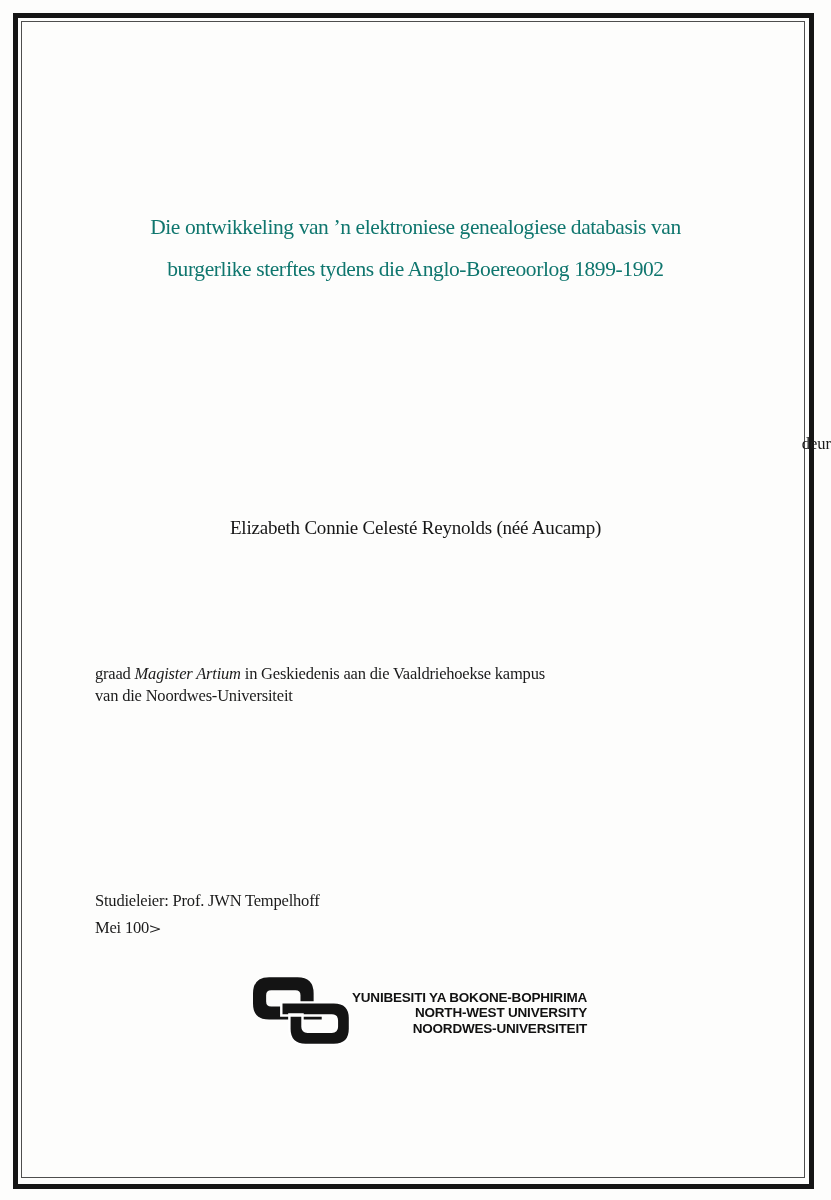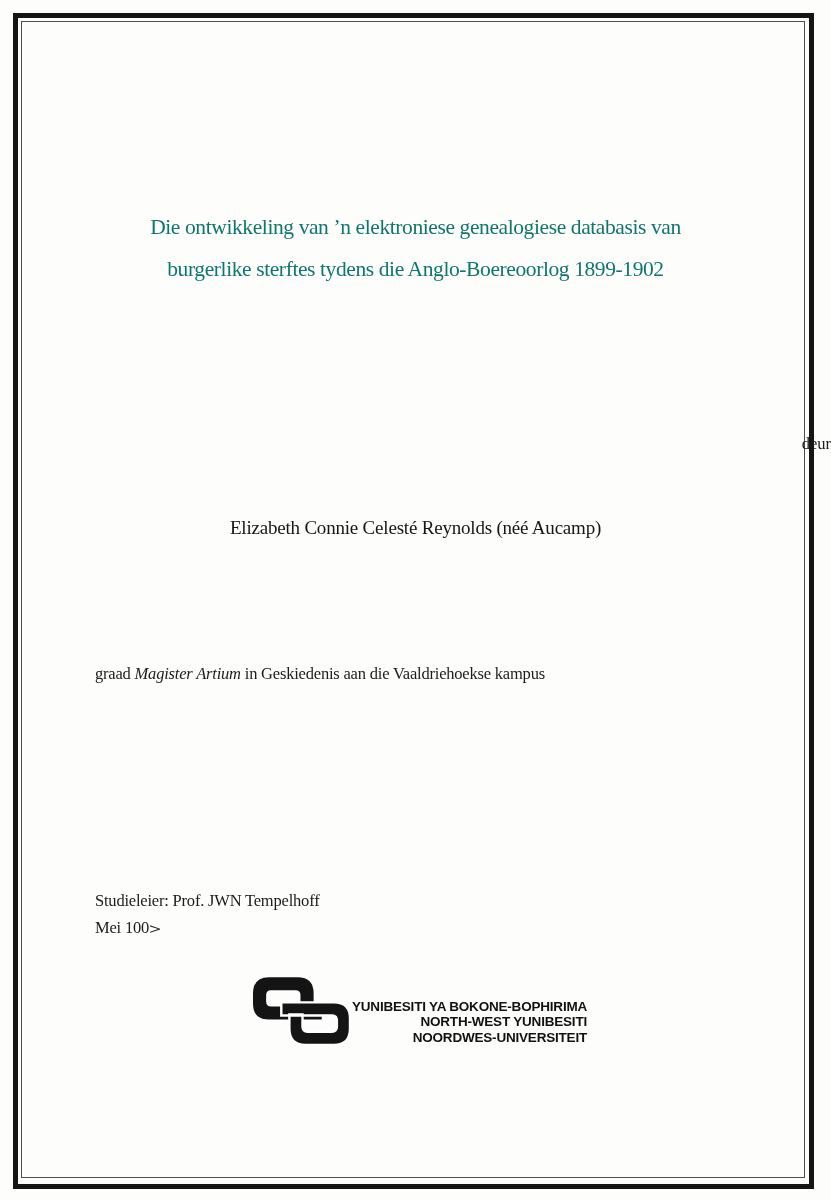--- a/index.html
+++ b/index.html
@@ -43,21 +43,21 @@
   .supervisor-block{
     position:absolute;left:95px;top:887px;
     font-size:16.5px;line-height:27px;letter-spacing:-0.2px;color:#1b1b1b;
   }
   .seven-glyph{
     display:inline-block;font-weight:700;
     transform:scaleX(1.3) scaleY(0.92);transform-origin:left bottom;
   }
   .logo-row{
     position:absolute;left:253px;top:977px;
-    display:flex;align-items:flex-end;
+    display:flex;align-items:center;
   }
   .logo-mark{display:block;flex:0 0 auto;}
   .logo-text{
     margin-left:2px;margin-top:4px;
     text-align:right;
     font-family:"Liberation Sans","DejaVu Sans",sans-serif;
     font-weight:700;font-size:13.5px;line-height:15.4px;
     letter-spacing:-0.2px;color:#111;
     white-space:nowrap;
   }
@@ -73,30 +73,31 @@
   <div>Die ontwikkeling van ’n elektroniese genealogiese databasis van</div>
   <div>burgerlike sterftes tydens die Anglo-Boereoorlog 1899-1902</div>
 </div>
 
 <div class="byline">deur</div>
 
 <div class="author">Elizabeth Connie Celesté Reynolds (néé Aucamp)</div>
 
 <div class="statement">
   <div><span>graad </span><span class="em">Magister Artium</span><span> in Geskiedenis aan die Vaaldriehoekse kampus</span></div>
+  <div>van die Noordwes-Universiteit</div>
 </div>
 
 <div class="supervisor-block">
   <div>Studieleier: Prof. JWN Tempelhoff</div>
   <div><span>Mei 100</span><span class="seven-glyph">&gt;</span></div>
 </div>
 
 <div class="logo-row">
   <svg class="logo-mark" width="97" height="68" viewBox="0 0 96 67" aria-hidden="true">
     <path d="M16 0 H44 Q60 0 60 16 V30 H47 V18 Q47 13 42 13 H18 Q13 13 13 18 V24 Q13 29 18 29 H68 V42 H16 Q0 42 0 26 V16 Q0 0 16 0 Z" fill="#141414"></path>
     <path d="M16 0 H44 Q60 0 60 16 V30 H47 V18 Q47 13 42 13 H18 Q13 13 13 18 V24 Q13 29 18 29 H68 V42 H16 Q0 42 0 26 V16 Q0 0 16 0 Z" transform="rotate(180 48 33.5)" fill="#141414" stroke="#ffffff" stroke-width="2.4"></path>
   </svg>
   <div class="logo-text">
     <div>YUNIBESITI YA BOKONE-BOPHIRIMA</div>
-    <div>NORTH-WEST YUNIBESITI</div>
+    <div>NORTH-WEST UNIVERSITY</div>
     <div>NOORDWES-UNIVERSITEIT</div>
   </div>
 </div>
 
 </body></html>

